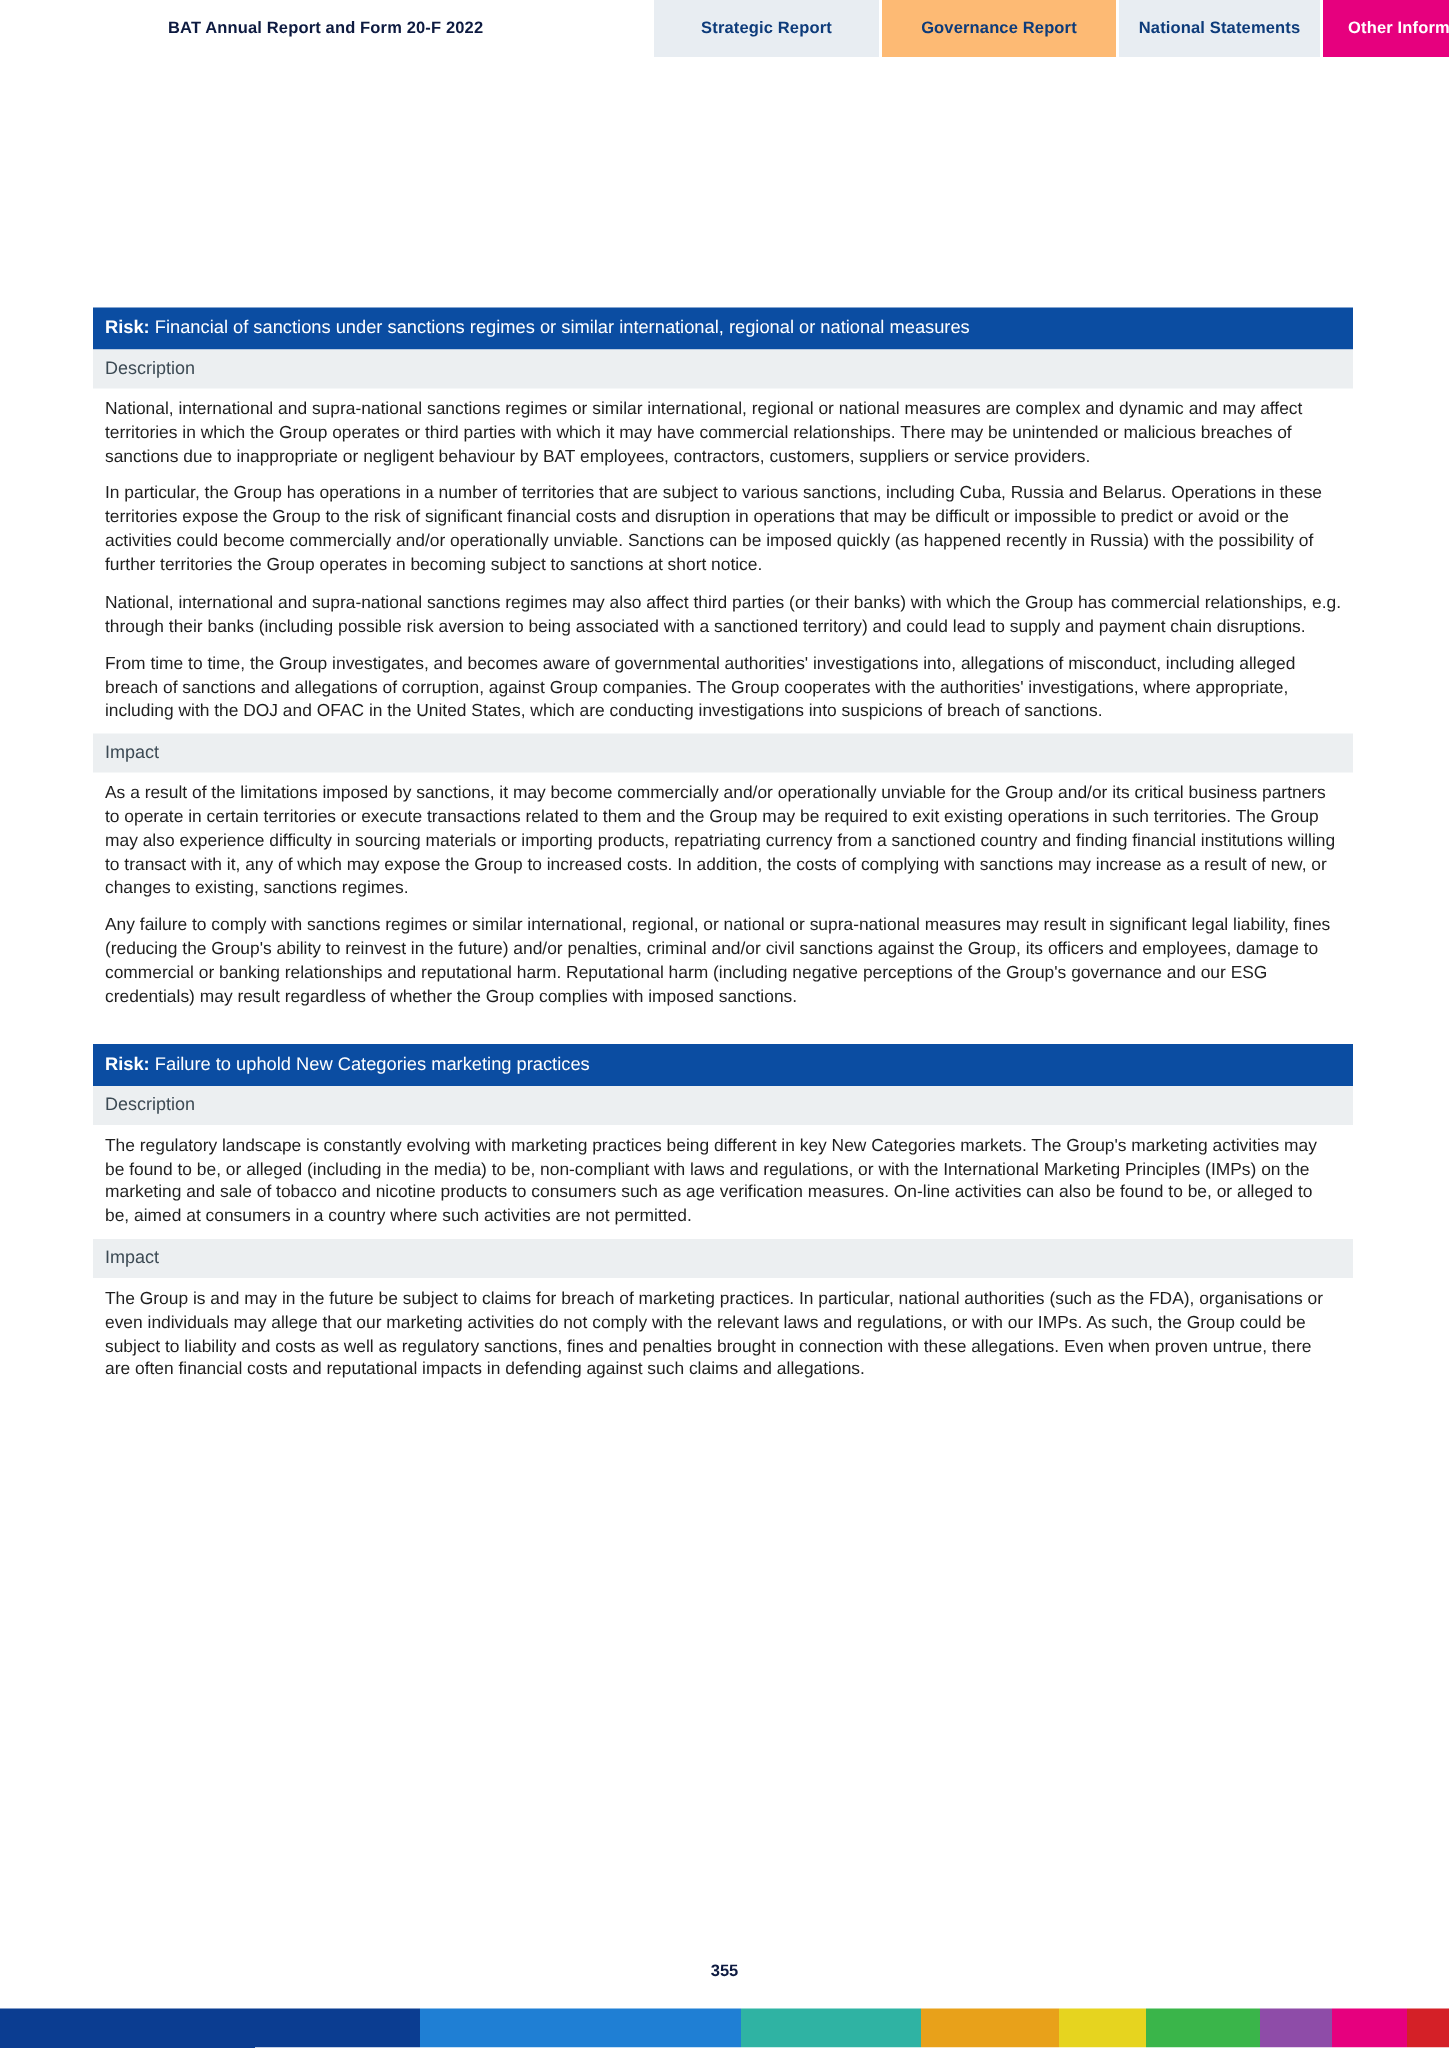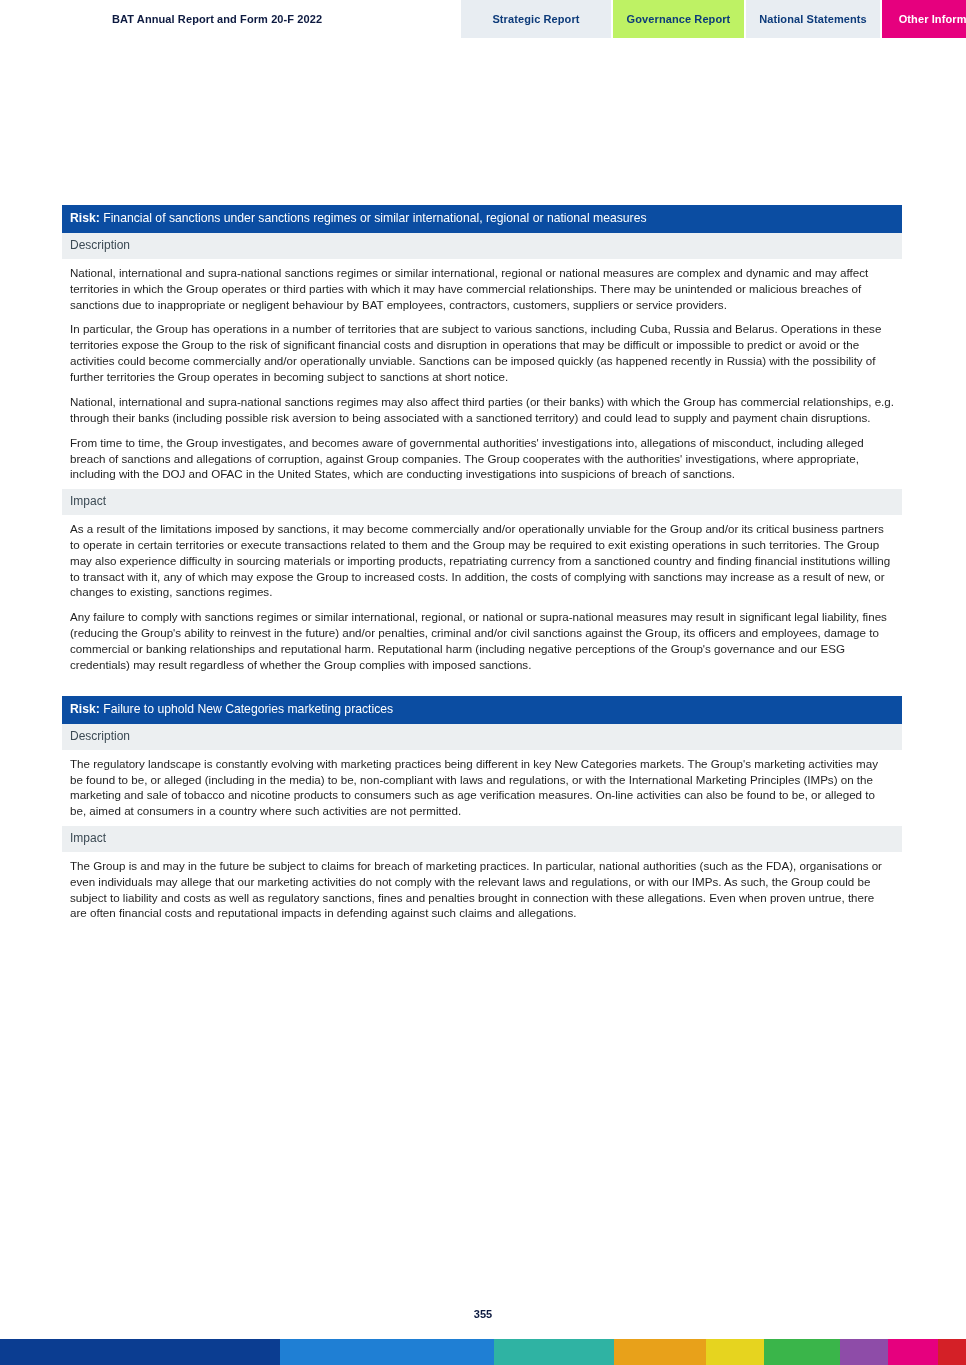--- a/index.html
+++ b/index.html
@@ -50,22 +50,22 @@
     white-space: nowrap;
     height: 38px;
     box-sizing: border-box;
   }
   .nav-tab.strategic {
     width: 150px;
     background: #e8edf2;
     color: #0d3b7a;
   }
   .nav-tab.governance {
-    width: 131px;
-    background: #bef264;
+    width: 156px;
+    background: #fdba74;
     color: #0d3b7a;
     margin-left: 2px;
   }
   .nav-tab.financial {
     width: 134px;
     background: #e8edf2;
     color: #0d3b7a;
     margin-left: 2px;
   }
   .nav-tab.other {

